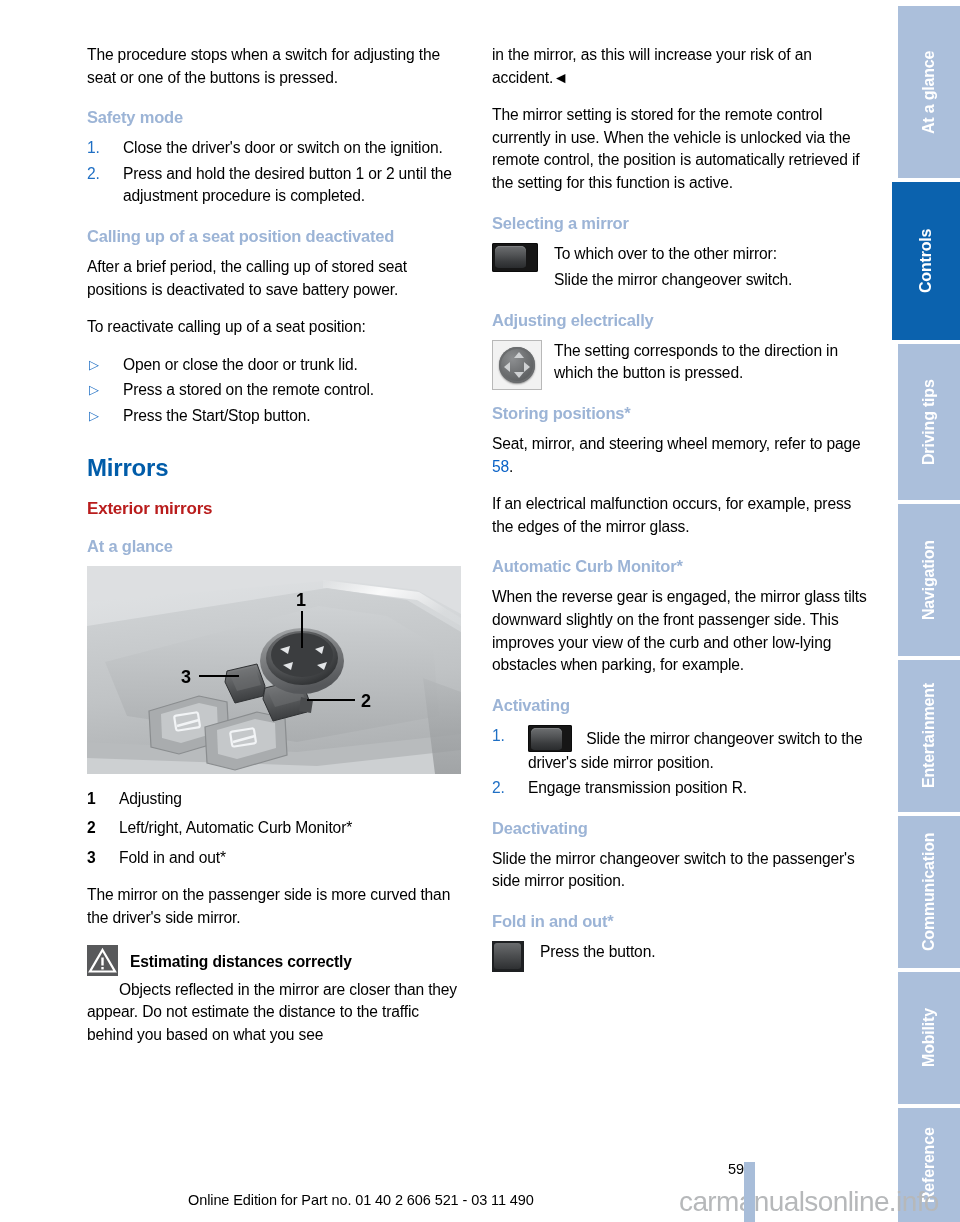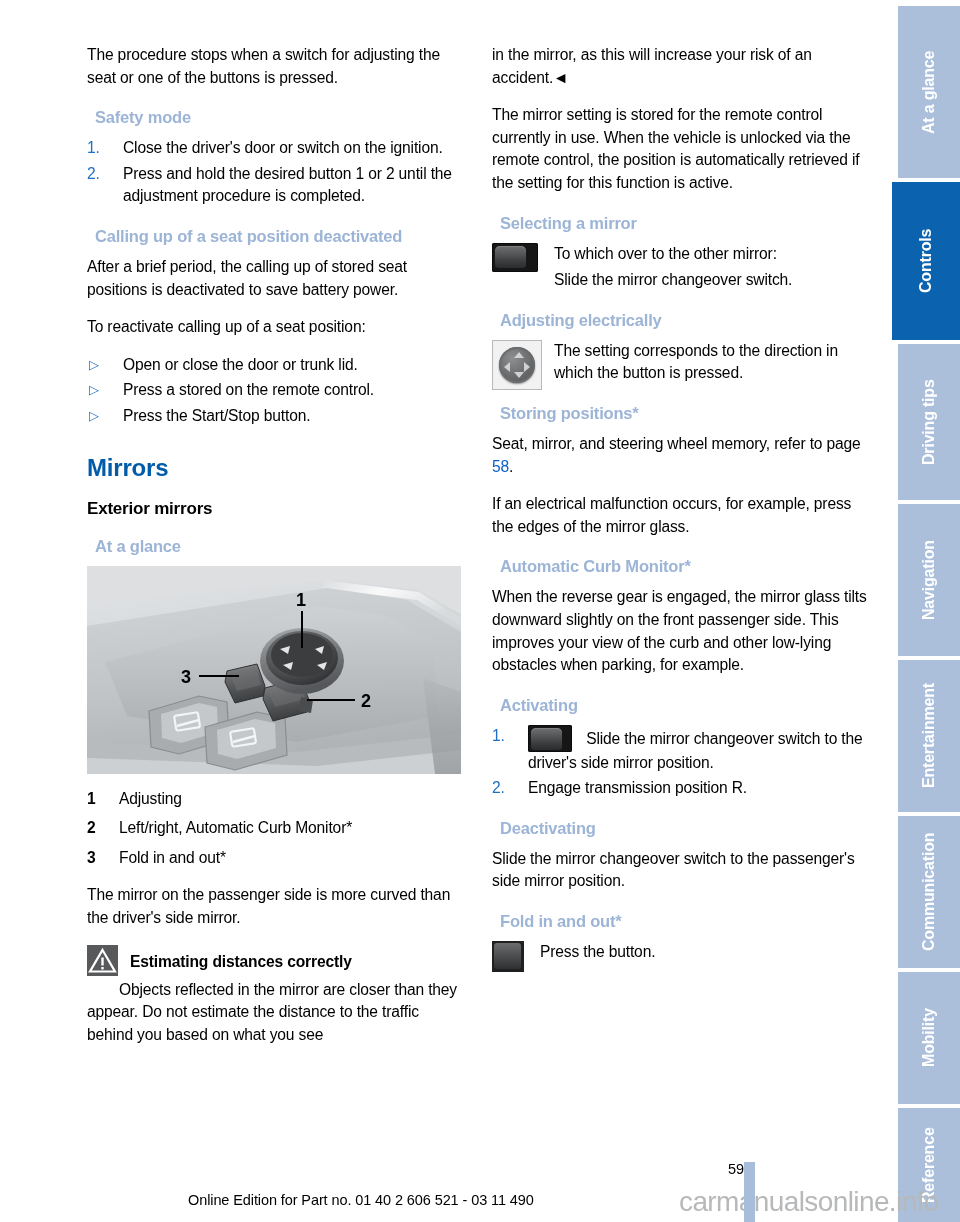--- a/index.html
+++ b/index.html
@@ -45,30 +45,30 @@
     line-height: 28px;
     font-weight: bold;
     color: #005ca9;
     margin: 26px 0 16px 0;
     letter-spacing: -0.2px;
   }
   h2.h-sub {
     font-size: 17px;
     line-height: 22px;
     font-weight: bold;
-    color: #000000;
+    color: #b91c1c;
     margin: 4px 0 14px 0;
     letter-spacing: -0.2px;
   }
   h3.h-light {
     font-size: 16.5px;
     line-height: 21px;
     font-weight: bold;
     color: #9cb4d6;
-    margin: 18px 0 9px 8px;
+    margin: 18px 0 9px 0;
     letter-spacing: -0.2px;
   }
   h3.h-light.tight { margin-top: 16px; }
   .pageref { color: #0a62c7; }
 
   
   ol.num-list, ul.bullet-list, ul.legend-list {
     list-style: none;
     margin: 0 0 15px 0;
     padding: 0;

